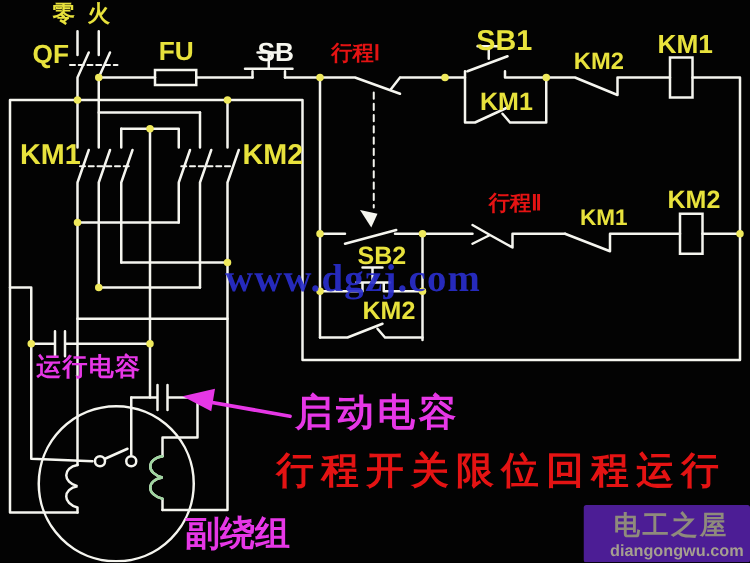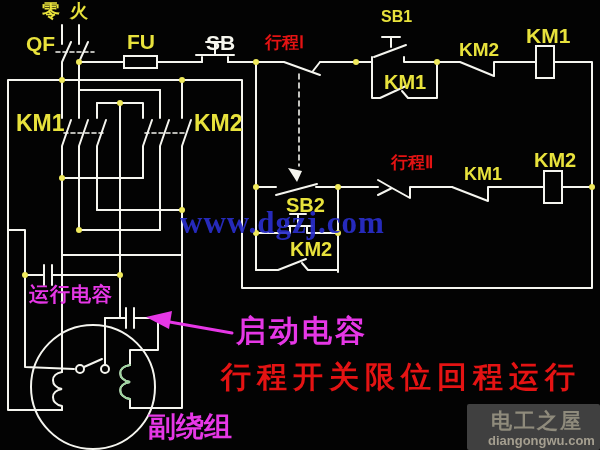--- a/index.html
+++ b/index.html
@@ -8,21 +8,21 @@
   .lbl{position:absolute;white-space:nowrap;font-weight:bold;line-height:1;}
   .yellow{color:#e8e23c;}
   .white{color:#f6f6ee;}
   .red{color:#e41313;}
   .magenta{color:#e637e6;}
   svg{position:absolute;left:0;top:0;}
   .wm-center{position:absolute;left:180px;top:205px;color:#2a2ecb;
              font-family:"Liberation Serif", serif;font-weight:bold;font-size:31px;
              letter-spacing:1px;opacity:.92;}
   .wm-box{position:absolute;left:467px;top:404px;width:133px;height:46px;
-          background:#404040;border-radius:2px;}
+          background:#4c1d95;border-radius:2px;}
   .wm-box .t1{position:absolute;left:24px;top:6px;font-size:21px;color:#8f8b7c;letter-spacing:2px;}
   .wm-box .t2{position:absolute;left:21px;top:29px;font-size:13px;color:#a59f90;font-weight:bold;}
   .caption{letter-spacing:6px;}
 </style>
 </head>
 <body>
 
 <div id="stage">
 
   <svg width="600" height="450" viewBox="0 0 600 450">
@@ -163,21 +163,21 @@
       <circle cx="592" cy="187" r="3"></circle>
     </g>
   </svg>
 
   <div class="lbl yellow" style="left:42px;top:2px;font-size:18px;">零</div>
   <div class="lbl yellow" style="left:70px;top:2px;font-size:18px;">火</div>
   <div class="lbl yellow" style="left:26px;top:33px;font-size:21px;">QF</div>
   <div class="lbl yellow" style="left:127px;top:31px;font-size:21px;">FU</div>
   <div class="lbl white" style="left:206px;top:20px;font-size:21px;margin-top:12px;">SB</div>
   <div class="lbl red" style="left:265px;top:34px;font-size:17px;">行程Ⅰ</div>
-  <div class="lbl yellow" style="left:381px;top:9px;font-size:16px;">SB1</div>
+  <div class="lbl yellow" style="left:381px;top:21px;font-size:23px;">SB1</div>
   <div class="lbl yellow" style="left:459px;top:40px;font-size:19px;">KM2</div>
   <div class="lbl yellow" style="left:526px;top:25px;font-size:21px;">KM1</div>
   <div class="lbl yellow" style="left:384px;top:72px;font-size:20px;">KM1</div>
   <div class="lbl yellow" style="left:16px;top:112px;font-size:23px;">KM1</div>
   <div class="lbl yellow" style="left:194px;top:112px;font-size:23px;">KM2</div>
   <div class="lbl red" style="left:391px;top:154px;font-size:17px;">行程Ⅱ</div>
   <div class="lbl yellow" style="left:464px;top:165px;font-size:18px;">KM1</div>
   <div class="lbl yellow" style="left:534px;top:150px;font-size:20px;">KM2</div>
   <div class="lbl yellow" style="left:286px;top:195px;font-size:20px;">SB2</div>
   <div class="lbl yellow" style="left:290px;top:239px;font-size:20px;">KM2</div>

